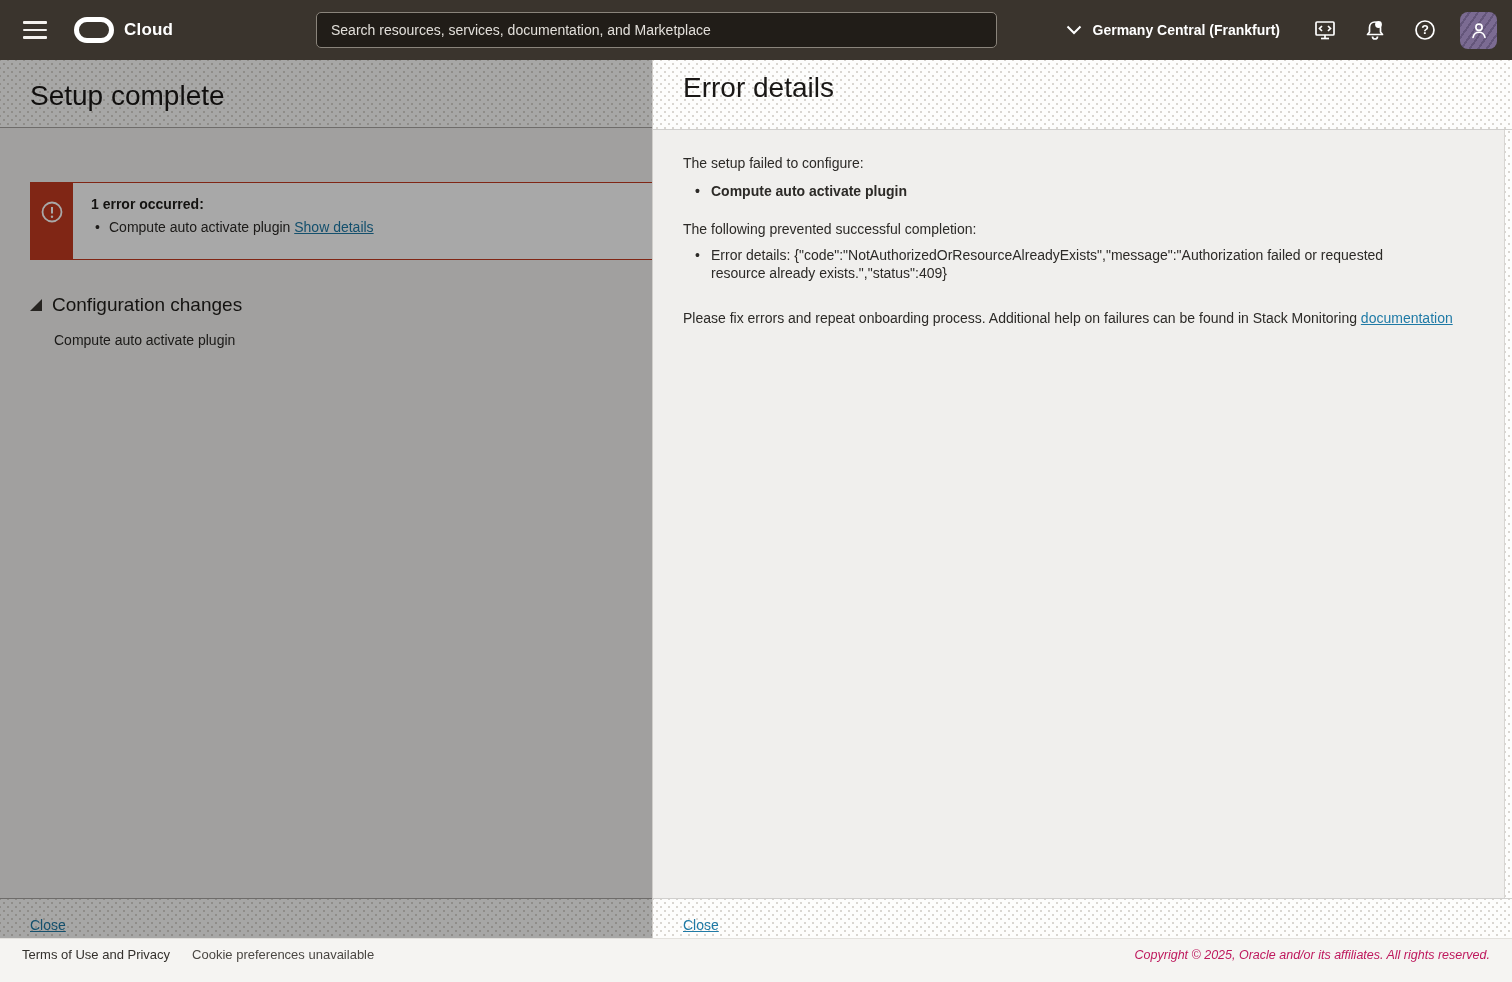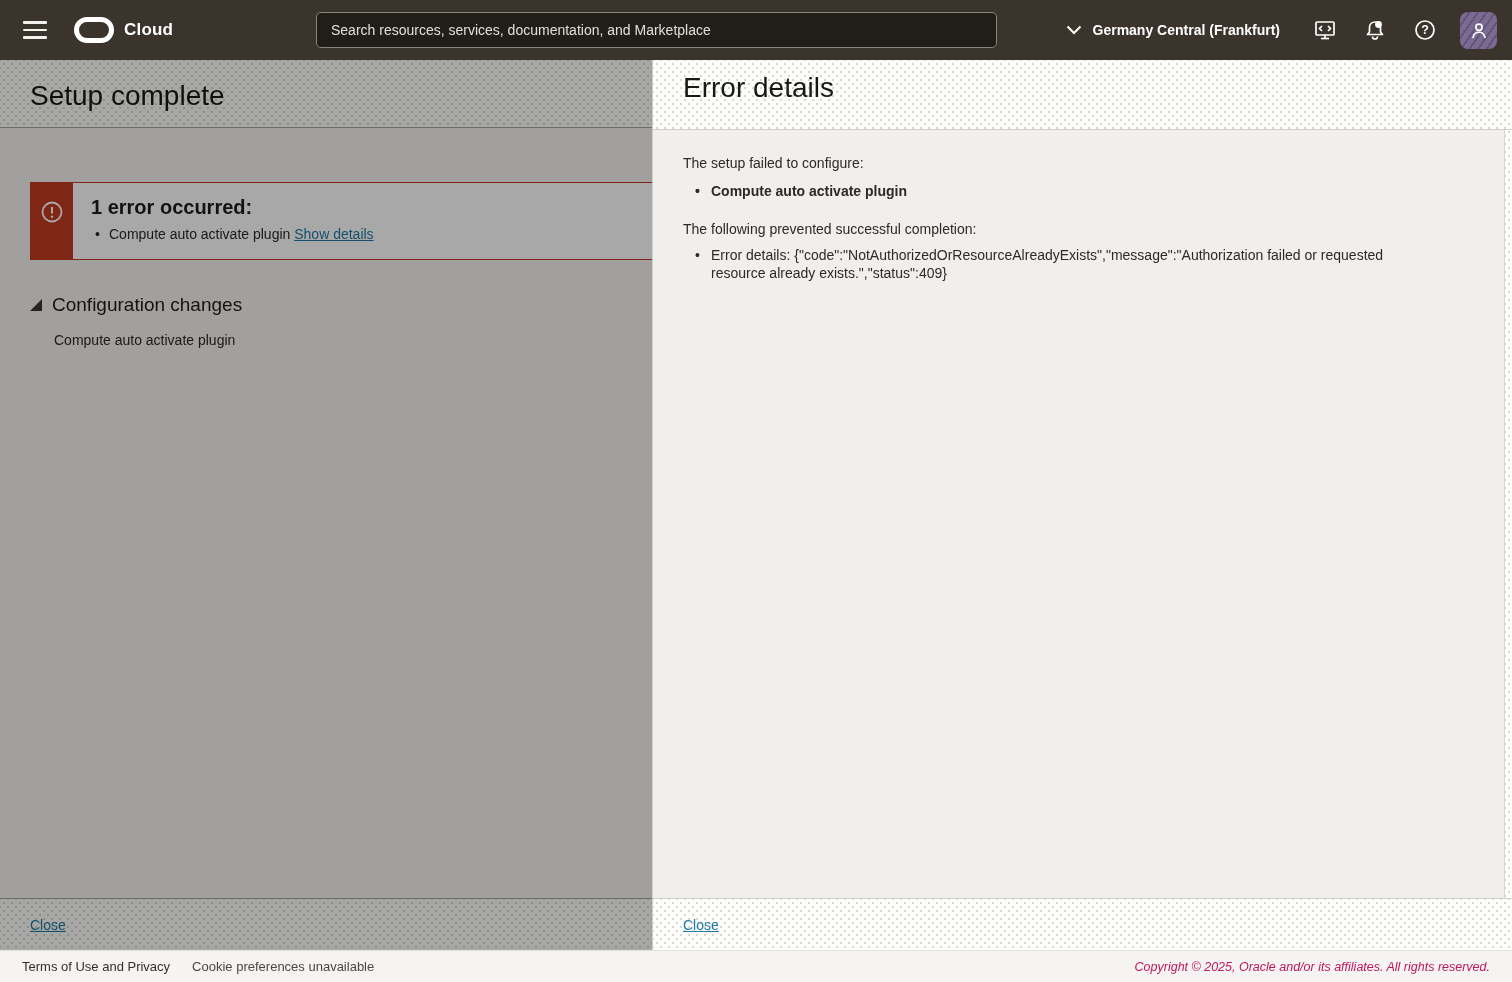--- a/index.html
+++ b/index.html
@@ -56,21 +56,21 @@
   .page-header { height:68px; padding:20px 0 0 30px; border-bottom:1px solid #a7a5a2; }
   .page-title, .drawer-title { font-size:28px; font-weight:400; color:#1a1816; }
 
   .error-banner {
     margin:54px 30px 0 30px; display:flex; min-height:78px;
     background:#ffffff; border:1px solid #c33a21;
   }
   .error-banner-strip { width:42px; background:#c33a21; flex:0 0 42px;
     display:flex; justify-content:center; padding-top:16px; }
   .error-banner-body { padding:13px 18px; }
-  .error-banner-title { font-size:20px; font-weight:bold; color:#1f1d1a; margin-bottom:7px; }
+  .error-banner-title { font-size:14px; font-weight:bold; color:#1f1d1a; margin-bottom:7px; }
   .error-banner-list { list-style:none; }
   .error-banner-list li { font-size:14px; color:#2c2a27; padding-left:18px; position:relative; }
   .error-banner-list li::before { content:"•"; position:absolute; left:4px; }
 
   .config-section { margin:34px 0 0 30px; }
   .config-heading { display:flex; align-items:center; gap:10px; cursor:pointer; }
   .tri-expanded { width:0; height:0; border-left:12px solid transparent; border-bottom:12px solid #3a3733; }
   .config-title { font-size:19px; color:#1f1d1a; }
   .config-item { font-size:14px; color:#2c2a27; margin:16px 0 0 24px; }
 
@@ -106,21 +106,21 @@
   .mt-8 { margin-top:8px; }
   .mt-27 { margin-top:27px; }
   .err-detail-li { max-width:758px; }
   .drawer-footer {
     position:absolute; bottom:0; left:0; right:0; height:52px;
     border-top:1px solid #d0cfcd; display:flex; align-items:center; padding-left:30px;
   }
 
   
   .footer {
-    position:absolute; bottom:0; left:0; width:1512px; height:32px; z-index:20;
+    position:absolute; bottom:12px; left:0; width:1512px; height:32px; z-index:20;
     background:#f5f4f2; border-top:1px solid #e3e1dd;
     display:flex; align-items:center; font-size:13px;
   }
   .footer-left { display:flex; gap:22px; padding-left:22px; }
   .footer-terms { color:#33302c; cursor:pointer; }
   .footer-cookie { color:#4a4743; }
   .footer-copy { margin-left:auto; padding-right:22px; color:#be185d; font-size:12.5px;font-style:italic; }
 </style>
 </head>
 <body>
@@ -219,20 +219,21 @@
 
   <div class="drawer-body">
     <p>The setup failed to configure:</p>
     <ul class="d-list">
       <li class="li-bold">Compute auto activate plugin</li>
     </ul>
     <p class="mt-30">The following prevented successful completion:</p>
     <ul class="d-list mt-8">
       <li class="err-detail-li">Error details: {"code":"NotAuthorizedOrResourceAlreadyExists","message":"Authorization failed or requested resource already exists.","status":409}</li>
     </ul>
+    <p class="mt-27"><span>Please fix errors and repeat onboarding process. Additional help on failures can be found in Stack Monitoring</span> <a class="link">documentation</a></p>
   </div>
 
   <div class="drawer-footer dotted">
     <a class="link">Close</a>
   </div>
 </div>
 
 <div class="footer">
   <div class="footer-left">
     <span class="footer-terms">Terms of Use and Privacy</span>

